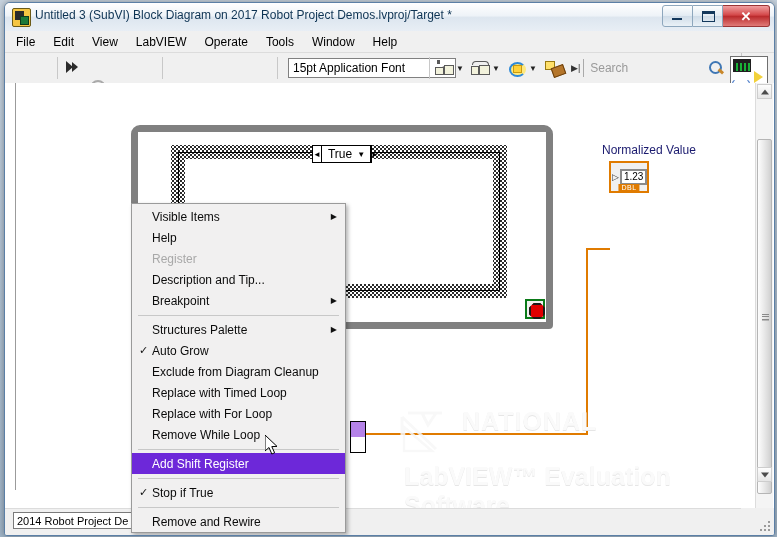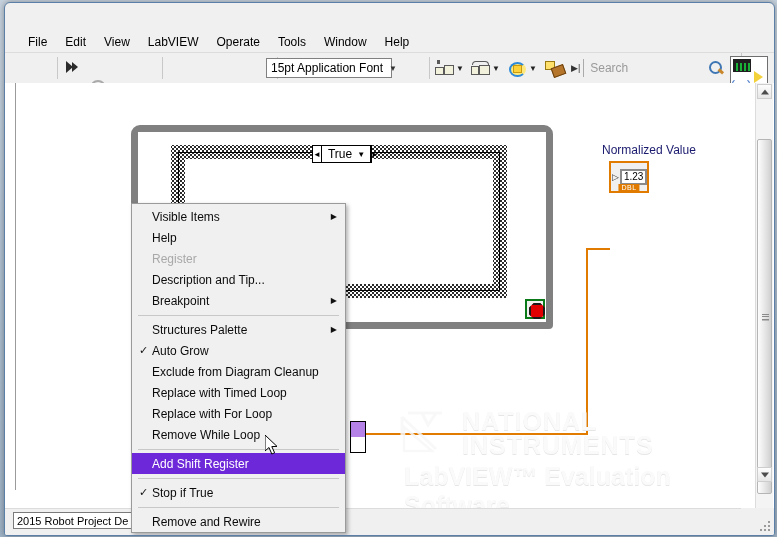--- a/index.html
+++ b/index.html
@@ -43,21 +43,21 @@
   .glyph{position:absolute;left:50%;top:50%;transform:translate(-50%,-50%);
     font-size:11px;color:#13385c;line-height:1;}
   .wbtn.close .glyph{color:#fff;font-size:13px;font-weight:bold;}
   .min-g{position:absolute;left:9px;top:12px;width:10px;height:2px;background:#13385c;}
   .max-g{position:absolute;left:9px;top:5px;width:11px;height:9px;border:1px solid #13385c;}
   .max-g:before{content:"";position:absolute;left:0;top:0;right:0;height:2px;background:#13385c;}
 
   
   .menubar{position:absolute;left:0;top:28px;width:100%;height:22px;
     background:#f0f0f0;border-bottom:1px solid #dcdcdc;
-    display:flex;align-items:center;padding-left:14px;box-sizing:border-box;}
+    display:flex;align-items:center;padding-left:2px;box-sizing:border-box;}
   .menubar .mi{font-size:12px;color:#000;padding:2px 9px;cursor:default;}
 
   
   .toolbar{position:absolute;left:0;top:50px;width:100%;height:30px;
     background:#f0f0f0;border-bottom:1px solid #9e9e9e;}
   .tb-inner{position:relative;height:30px;}
   .tbsep{position:absolute;top:4px;width:1px;height:22px;background:#c8c8c8;}
   .ticon{position:absolute;top:6px;width:18px;height:18px;}
 
   
@@ -254,20 +254,37 @@
   .cursor-arrow{position:absolute;left:260px;top:432px;width:14px;height:21px;z-index:60;}
 </style>
 </head>
 <body>
 
 <div id="app">
   <div class="desktop"></div>
 
   <div class="window">
 
+    <div class="titlebar">
+      <div class="titlebar-inner">
+        <div class="win-icon"></div>
+        <div class="wintitle">Untitled 3 (SubVI) Block Diagram on 2017 Robot Project Demos.lvproj/Target *</div>
+        <div class="wbtns">
+          <div class="wbtn">
+              <span class="min-g"></span>
+            </div>
+          <div class="wbtn">
+              <span class="max-g"></span>
+            </div>
+          <div class="wbtn close">
+              <span class="glyph">✕</span>
+            </div>
+        </div>
+      </div>
+    </div>
 
     <div class="menubar">
       <div class="mi">File</div>
       <div class="mi">Edit</div>
       <div class="mi">View</div>
       <div class="mi">LabVIEW</div>
       <div class="mi">Operate</div>
       <div class="mi">Tools</div>
       <div class="mi">Window</div>
       <div class="mi">Help</div>
@@ -281,21 +298,21 @@
         <div class="ticon ic-abort" style="left:108px"></div>
         <div class="ticon ic-pause" style="left:133px"></div>
         <div class="tbsep" style="left:157px"></div>
         <div class="ticon ic-bulb" style="left:163px"></div>
         <div class="ticon ic-probe" style="left:185px"></div>
         <div class="ticon ic-stepin" style="left:209px"></div>
         <div class="ticon ic-stepover" style="left:230px"></div>
         <div class="ticon ic-stepout" style="left:252px"></div>
         <div class="tbsep" style="left:272px"></div>
 
-        <div class="fontbox" style="left:261px;width:126px">
+        <div class="fontbox" style="left:283px;width:168px">
           <span class="ftext">15pt Application Font</span>
           <span class="fcar">▼</span>
         </div>
 
         <div class="tbsep" style="left:424px"></div>
 
         <div class="menuic" style="left:430px">
           <span class="mbox">
             <span class="sq" style="left:0px;top:7px;width:7px;height:6px;"></span>
             <span class="sq" style="left:9px;top:5px;width:8px;height:8px;"></span>
@@ -386,21 +403,20 @@
           <span class="ind-val">1.23</span>
           <span class="ind-dbl">DBL</span>
         </div>
 
         <div class="watermark" style="left:382px;top:324px;font-weight:bold;">
           <svg class="wmlogo" viewBox="0 0 64 44">
             <path d="M4 6 L38 38 M4 6 L4 24 M10 2 L44 2 M24 2 L30 14 L38 2" stroke="#f7f7f7" stroke-width="3" fill="none"></path>
             <path d="M6 16 L34 40 L6 40 Z" fill="none" stroke="#f7f7f7" stroke-width="2.5"></path>
           </svg>
           <div class="wm1">NATIONAL</div>
-          <div class="wm2">INSTRUMENTS</div>
           <div class="wm3">LabVIEW™ Evaluation Software</div>
         </div>
 
       </div>
     </div>
 
     <div class="vscroll">
       <div class="sarrow up" style="top:1px;">
           <i></i>
         </div>
@@ -416,21 +432,21 @@
       <div class="hthumb" style="left:2px;width:554px;">
           <span class="grip"></span>
         </div>
     </div>
     <div class="sarrow rt" style="left:700px;top:506px;width:15px;height:14px;background:#f4f4f4;border:none;">
         <i></i>
       </div>
 
     <div class="statusbar">
       <div class="statusbox" style="left:8px;width:120px;">
-        <span>2015 Robot Project De</span>
+        <span>2014 Robot Project De</span>
       </div>
       <div class="resizer"></div>
     </div>
 
     <div class="ctxmenu">
       <div class="ctxitem">
         <span>Visible Items</span>
         <span class="sub">▶</span>
       </div>
       <div class="ctxitem">

